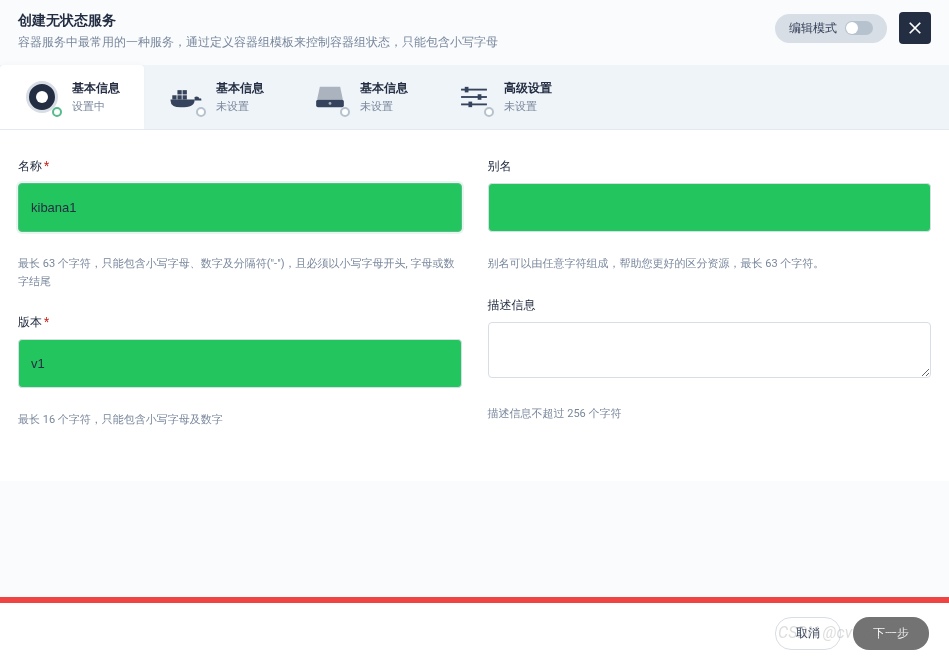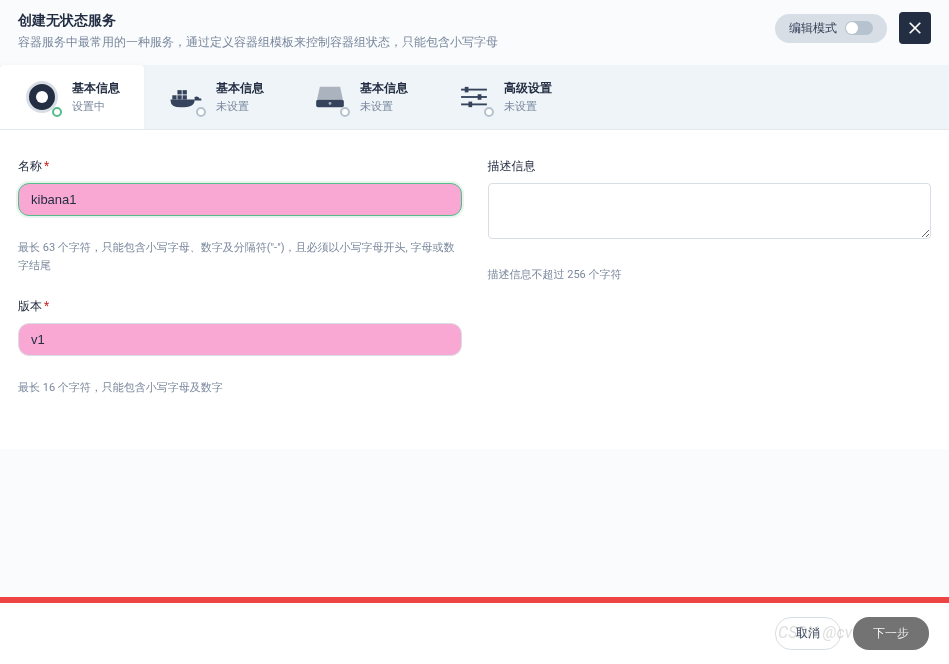--- a/index.html
+++ b/index.html
@@ -30,21 +30,21 @@
     .tab-sub { font-size: 11px; color: #79879c; margin-top: 2px; }
     .docker-icon { width: 36px; height: 24px; }
     .storage-icon { width: 32px; height: 24px; }
     .settings-icon { width: 30px; height: 24px; }
     
     .form-area { padding: 28px 18px; display: flex; gap: 26px; background: #fff; }
     .form-col { flex: 1; }
     .form-group { margin-bottom: 24px; }
     .form-label { font-size: 12px; color: #242e42; margin-bottom: 8px; display: block; }
     .required { color: #ca2621; margin-left: 2px; }
-    .form-input { width: 100%; padding: 8px 12px; border: 1px solid #d8dee5; border-radius: 11px; font-size: 13px; color: #242e42; outline: none; background: #f9a8d4; }
+    .form-input { width: 100%; padding: 16px 12px; border: 1px solid #d8dee5; border-radius: 4px; font-size: 13px; color: #242e42; outline: none; background: #22c55e; }
     .form-input:focus, .form-input.focused { border-color: #55bc8a; box-shadow: 0 0 0 2px rgba(85,188,138,0.15); }
     .form-textarea { width: 100%; padding: 8px 12px; border: 1px solid #d8dee5; border-radius: 4px; font-size: 13px; color: #242e42; outline: none; resize: vertical; height: 56px; font-family: inherit; }
     .form-hint { font-size: 11px; color: #79879c; margin-top: 23px; line-height: 1.6; }
     
     .footer { position: absolute; bottom: 0; left: 0; right: 0; padding: 14px 20px; display: flex; justify-content: flex-end; gap: 12px; border-top: 6px solid #ef4444; background: #fff; }
     .btn { padding: 7px 20px; border-radius: 16px; font-size: 12px; cursor: pointer; border: none; }
     .btn-default { background: #fff; color: #36435c; border: 1px solid #d8dee5; }
     .btn-primary { background: #737373; color: #fff; }
     
     .watermark { position: absolute; bottom: 20px; right: 40px; font-size: 16px; color: rgba(120,120,120,0.25); font-style: italic; pointer-events: none; }
@@ -142,20 +142,25 @@
       <div class="form-hint">最长 63 个字符，只能包含小写字母、数字及分隔符("-")，且必须以小写字母开头, 字母或数字结尾</div>
     </div>
     <div class="form-group">
       <label class="form-label"><span>版本</span><span class="required">*</span></label>
       <input type="text" class="form-input" value="v1" style="">
       <div class="form-hint">最长 16 个字符，只能包含小写字母及数字</div>
     </div>
   </div>
   <div class="form-col">
     <div class="form-group">
+      <label class="form-label">别名</label>
+      <input type="text" class="form-input" value="" style="">
+      <div class="form-hint">别名可以由任意字符组成，帮助您更好的区分资源，最长 63 个字符。</div>
+    </div>
+    <div class="form-group">
       <label class="form-label">描述信息</label>
       <textarea class="form-textarea" style=""></textarea>
       <div class="form-hint">描述信息不超过 256 个字符</div>
     </div>
   </div>
 </div>
 
 <div class="footer">
   <button class="btn btn-default">取消</button>
   <button class="btn btn-primary">下一步</button>

